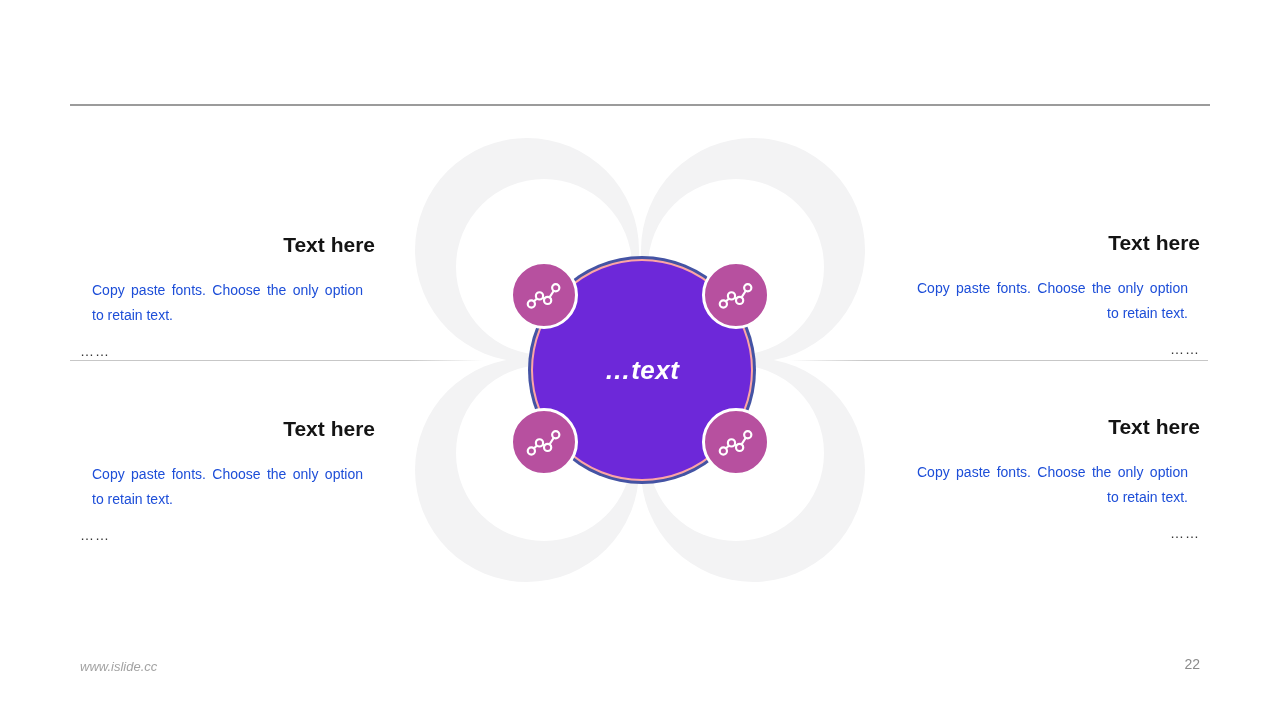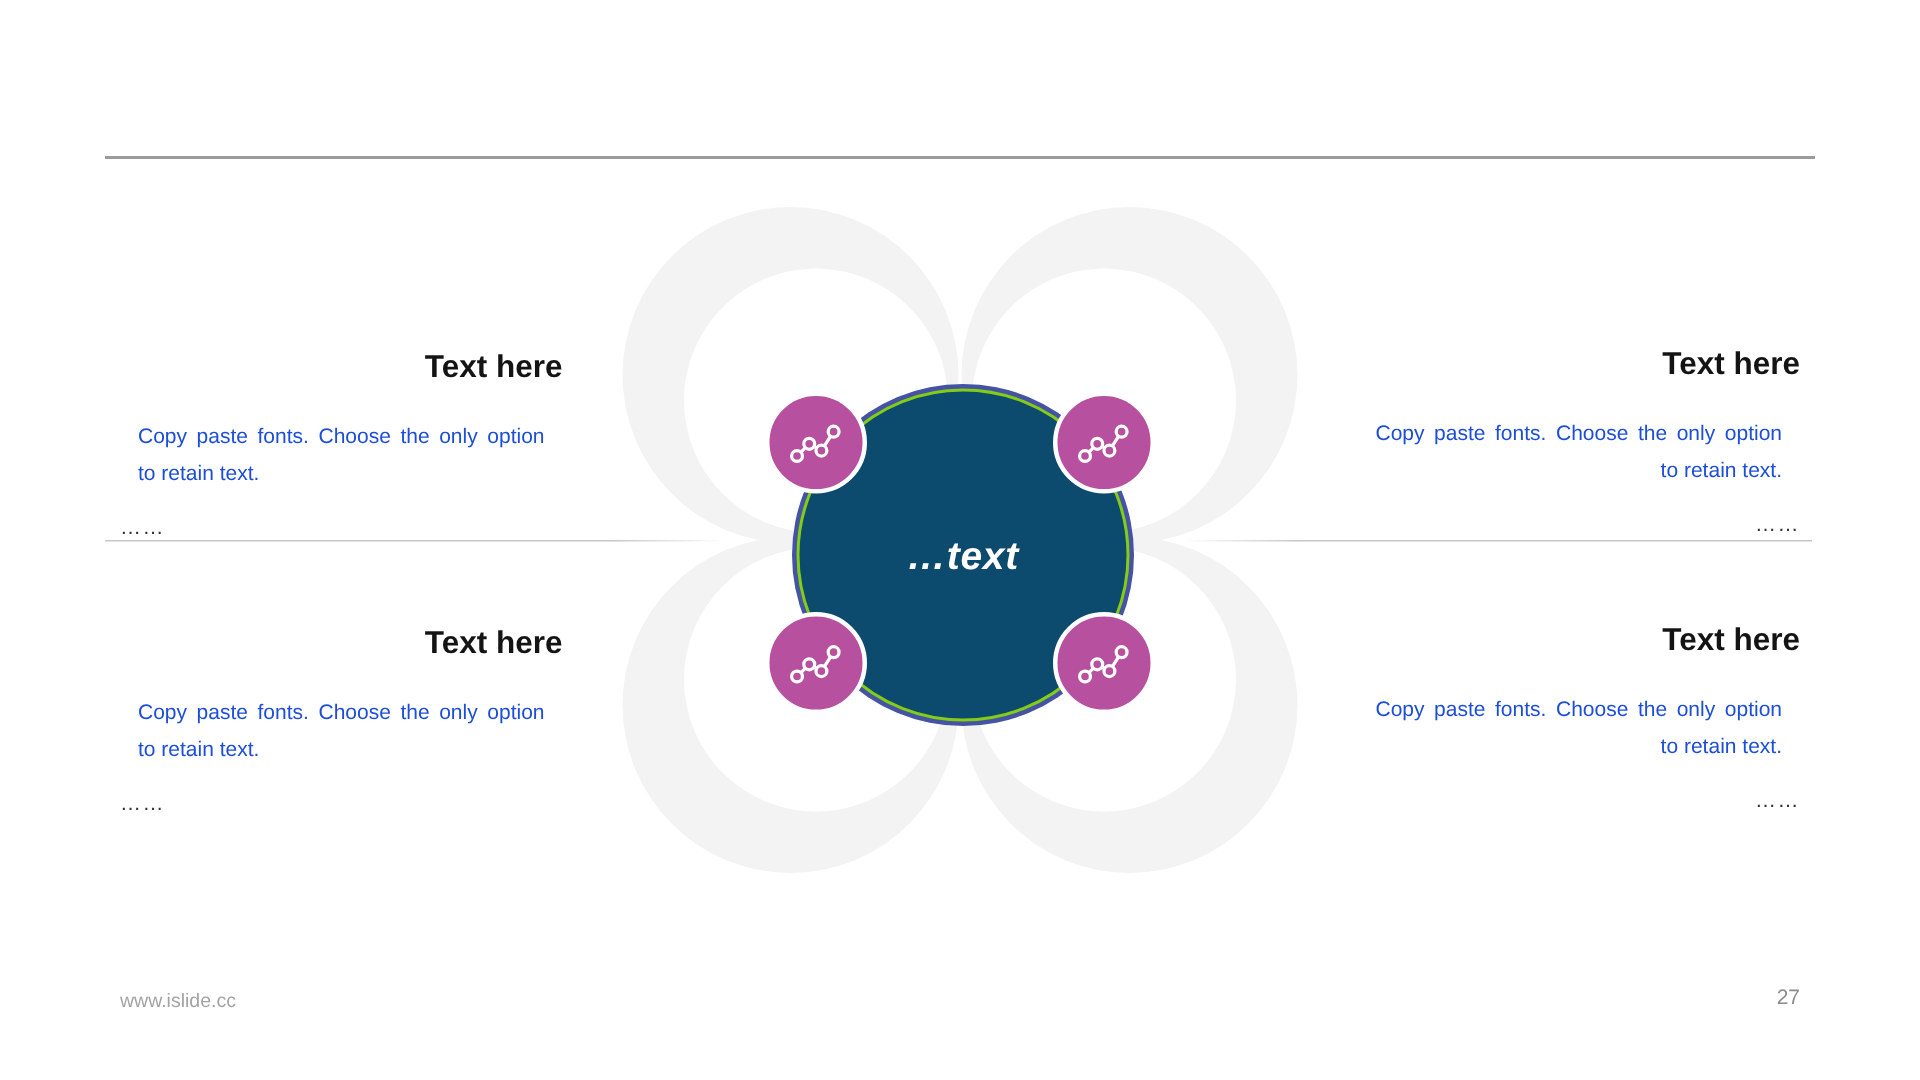--- a/index.html
+++ b/index.html
@@ -13,21 +13,21 @@
   .rule-mid { position:absolute; top:360px; height:1px; }
   .rule-mid-left  { left:70px;  width:413px; background:linear-gradient(to right, #c7c7c7 82%, rgba(199,199,199,0)); }
   .rule-mid-right { left:790px; width:418px; background:linear-gradient(to left,  #c7c7c7 82%, rgba(199,199,199,0)); }
 
   
   .petals { position:absolute; left:0; top:0; }
 
   
   .center-circle {
     position:absolute; left:531px; top:259px; width:218px; height:218px;
-    border-radius:50%; background:#0c4a6e; border:2px solid #84cc16;
+    border-radius:50%; background:#6d28d9; border:2px solid #fca5a5;
     box-shadow:0 0 0 3px #4453a4;
     display:flex; align-items:center; justify-content:center;
   }
   .center-label { color:#ffffff; font-size:26px; font-weight:bold; font-style:italic; letter-spacing:0.5px; }
 
   
   .satellite {
     position:absolute; width:62px; height:62px; border-radius:50%;
     background:#b7509f; border:3px solid #ffffff;
     display:flex; align-items:center; justify-content:center;
@@ -43,21 +43,21 @@
   .tblock p  { margin:12px; font-size:14px; line-height:24.5px; text-align:justify; color:#1d4ed8; }
   .tblock .more { font-size:14px; line-height:24.5px; color:#333333; letter-spacing:1px; }
   .tb-tl { left:80px;  top:232px; }
   .tb-tr { left:905px; top:230px; }
   .tb-bl { left:80px;  top:416px; }
   .tb-br { left:905px; top:414px; }
   .tb-right { text-align:right; }
   .tb-right p { text-align:justify; text-align-last:right; }
 
   
-  .footer-url  { position:absolute; left:80px; top:659px; font-size:13px; color:#a3a3a3; }
+  .footer-url  { position:absolute; left:80px; top:659px; font-size:13px; color:#a3a3a3;font-style:italic; }
   .page-number { position:absolute; left:1100px; top:656px; width:100px; text-align:right; font-size:14px; color:#8c8c8c; }
 </style>
 </head>
 <body>
 
 <div class="slide">
 
   <svg class="petals" width="1280" height="720" viewBox="0 0 1280 720">
     <g fill="#f3f3f4">
       <circle cx="527" cy="250" r="112"></circle>
@@ -136,15 +136,15 @@
     <div class="more">……</div>
   </div>
 
   <div class="tblock tb-right tb-br">
     <h2>Text here</h2>
     <p>Copy paste fonts. Choose the only option to retain text.</p>
     <div class="more">……</div>
   </div>
 
   <div class="footer-url">www.islide.cc</div>
-  <div class="page-number">27</div>
+  <div class="page-number">22</div>
 
 </div>
 
 </body></html>

